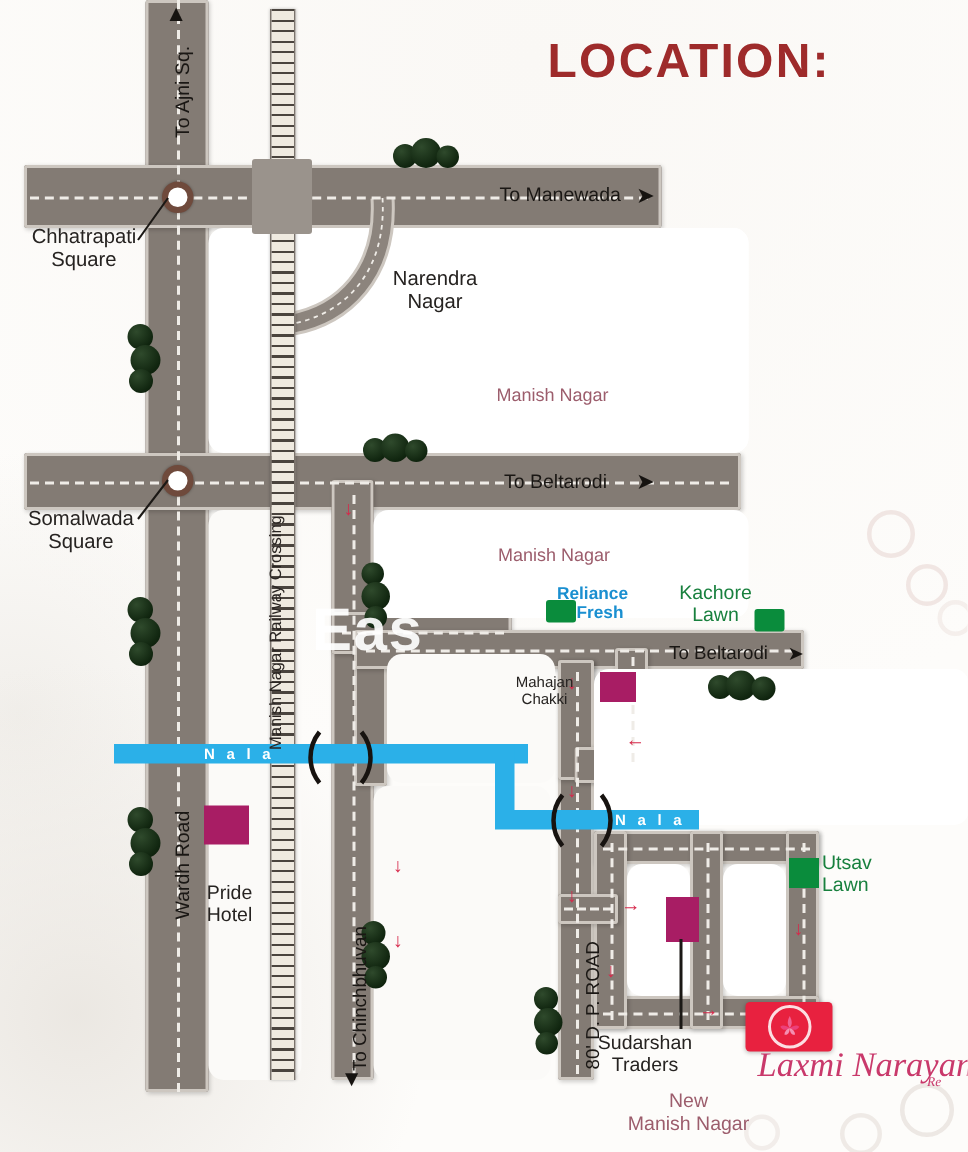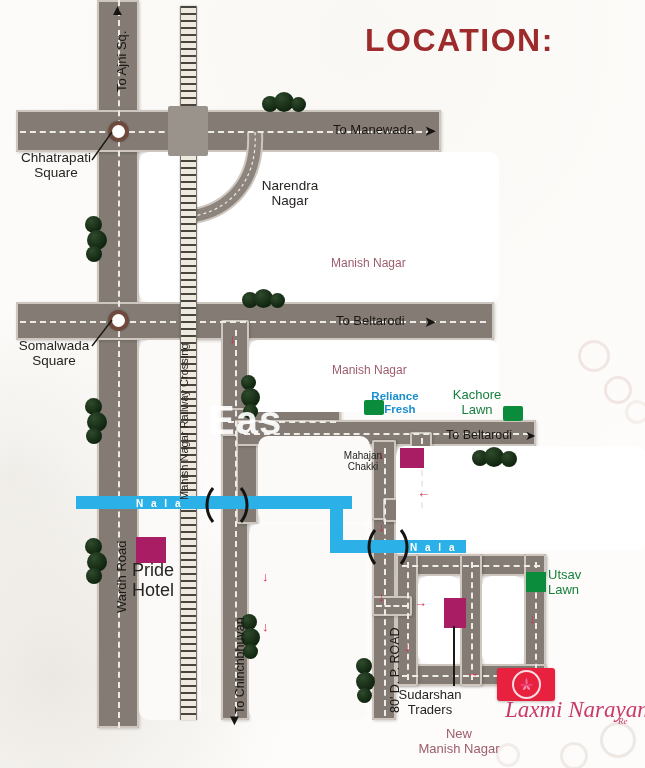--- a/index.html
+++ b/index.html
@@ -345,21 +345,21 @@
     <div style="margin-left:10px;">Fresh</div>
   </div>
   <div class="lbl green center" style="left:446px;top:388px;width:62px;">
     <div>Kachore</div>
     <div>Lawn</div>
   </div>
   <div class="lbl dark center" style="left:328px;top:450px;width:70px;font-size:10px;">
     <div>Mahajan</div>
     <div>Chakki</div>
   </div>
-  <div class="lbl dark center" style="left:124px;top:560px;width:58px;font-size:18px;">
+  <div class="lbl dark center" style="left:124px;top:588px;width:58px;font-size:13px;">
     <div>Pride</div>
     <div>Hotel</div>
   </div>
   <div class="lbl green" style="left:548px;top:568px;">
     <div>Utsav</div>
     <div>Lawn</div>
   </div>
   <div class="lbl dark center" style="left:385px;top:688px;width:90px;font-size:13px;">
     <div>Sudarshan</div>
     <div>Traders</div>

